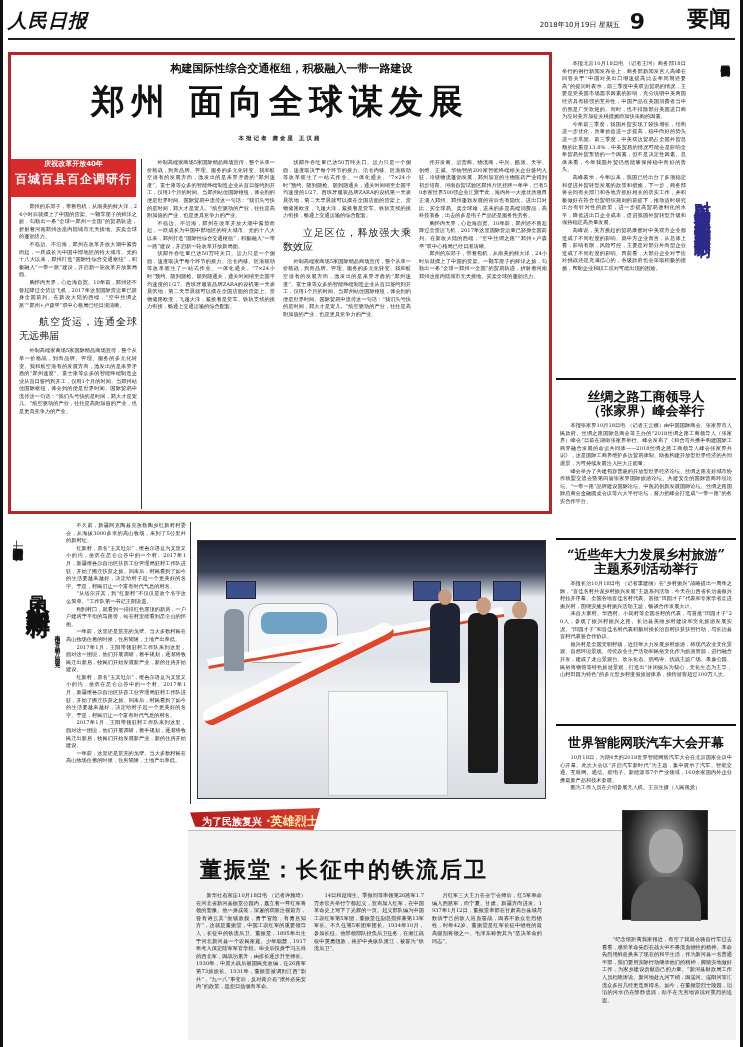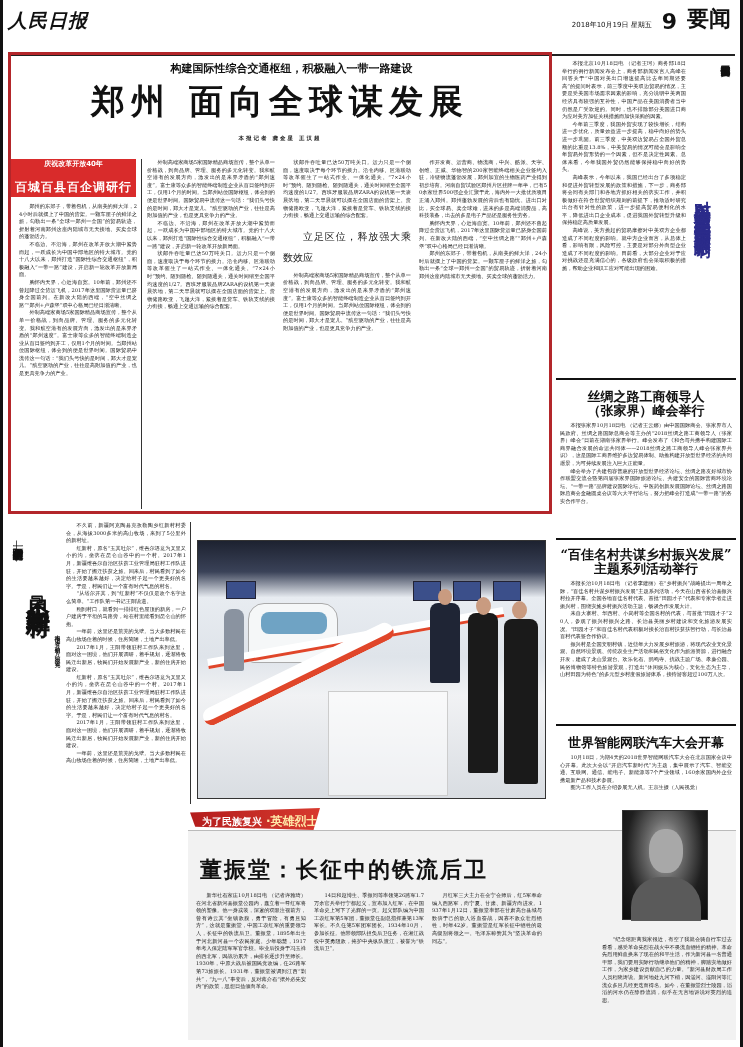--- a/index.html
+++ b/index.html
@@ -1,35 +1,35 @@
 <!DOCTYPE html>
 <html><head>
 <meta charset="utf-8">
 <style>
   * { box-sizing: border-box; margin: 0; padding: 0; }
   body { width: 743px; height: 1047px; background: #ffffff; font-family: "DejaVu Serif", serif; color: #111; overflow: hidden; position: relative; }
   .frame { position: absolute; left: 0; top: 0; width: 743px; height: 1047px; border-left: 3px solid #111; border-right: 3px solid #111; }
-  .masthead { position: absolute; left: 8px; top: 0; width: 727px; height: 56px; border-bottom: 2px solid #222; display: flex; align-items: flex-end; padding-bottom: 20px; }
+  .masthead { position: absolute; left: 8px; top: 0; width: 727px; height: 40px; border-bottom: 2px solid #222; display: flex; align-items: flex-end; padding-bottom: 4px; }
   .logo { font-family: "DejaVu Serif", serif; font-style: italic; font-size: 19px; font-weight: bold; letter-spacing: 1px; }
   .mast-right { margin-left: auto; display: flex; align-items: flex-end; gap: 10px; }
   .mast-date { font-family: "DejaVu Sans", sans-serif; font-size: 7px; padding-bottom: 4px; }
   .page-num { font-family: "DejaVu Sans", sans-serif; font-size: 22px; font-weight: bold; }
-  .section-name { font-family: Liberation Serif, serif; font-size: 22px; font-weight: bold; padding-right: 4px; }
+  .section-name { font-family: Liberation Serif, serif; font-size: 22px; font-weight: bold; padding-right: 4px; margin-left: 32px; }
   .txt { font-size: 5.2px; line-height: 7.6px; text-align: justify; color: #222; word-break: break-all; }
   .txt p { text-indent: 2em; }
   
   .feature { position: absolute; left: 8px; top: 52px; width: 544px; height: 462px; border: 3px solid #b3262a; }
   .kicker { position: absolute; left: 0; right: 0; top: 6px; text-align: center; font-size: 11px; font-weight: bold; padding-left: 23px; }
   .headline { position: absolute; left: 0; right: 0; top: 24px; text-align: center; font-family: "DejaVu Sans", sans-serif; font-size: 34px; font-weight: bold; letter-spacing: 6px; }
   .byline { position: absolute; left: 0; right: 0; top: 80px; text-align: center; font-size: 5.5px; font-weight: bold; letter-spacing: 2px; }
   .red-tag { position: absolute; left: 0; top: 104px; width: 125px; height: 38px; background: #d92b2b; color: #fff; text-align: center; font-family: "DejaVu Sans", sans-serif; font-weight: bold; }
   .red-tag .t1 { font-size: 7px; }
-  .red-tag .t2 { font-size: 12px; letter-spacing: 1px; margin-top: 10px; }
+  .red-tag .t2 { font-size: 12px; letter-spacing: 1px; margin-top: 2px; }
   .col { position: absolute; }
-  .subhead { font-family: "DejaVu Sans", sans-serif; font-size: 10px; line-height: 21px; margin: 6px 0 4px 0; text-indent: 2em; }
+  .subhead { font-family: "DejaVu Sans", sans-serif; font-size: 10px; line-height: 14px; margin: 6px 0 4px 0; text-indent: 2em; }
   .trade-headline { position: absolute; left: 690px; top: 58px; width: 24px; font-family: "DejaVu Sans", sans-serif; font-weight: bold; font-size: 17px; line-height: 22px; color: #2b2b8a; text-align: center; writing-mode: vertical-rl; letter-spacing: 2px; height: 300px; }
   .trade-kicker { position: absolute; left: 716px; top: 58px; width: 16px; font-size: 10px; writing-mode: vertical-rl; height: 240px; }
   .story-title { text-align: center; font-size: 13px; line-height: 14px; font-weight: bold; }
   
   .photo { position: absolute; left: 197px; top: 540px; width: 349px; height: 259px; border: 1px solid #333; overflow: hidden;
     background: linear-gradient(180deg, #1d2230 0%, #3a4258 12%, #e8ecf1 22%, #dfe4ea 45%, #f1f2f4 60%, #d9dde2 100%); }
   .photo .screen { position: absolute; background: #3b4f8a; border: 1px solid #223; }
   .photo .car { position: absolute; left: 50px; top: 62px; width: 90px; height: 60px; background: #f5f7f8; border-radius: 16px 16px 6px 6px; border: 1px solid #aaa; }
   .photo .car .win { position: absolute; left: 12px; top: 8px; width: 66px; height: 22px; background: #6fa3c4; border-radius: 8px; }
   .photo .wing { position: absolute; left: 10px; top: 118px; width: 300px; height: 10px; background: #fff; border-bottom: 3px solid #e0462a; transform: rotate(-10deg); transform-origin: left; }
@@ -72,20 +72,21 @@
   <div class="byline">本报记者  龚金星  王汉超</div>
   <div class="red-tag">
     <div class="t1">庆祝改革开放40年</div>
     <div class="t2">百城百县百企调研行</div>
   </div>
 
   <div class="col txt" style="left:8px; top:148px; width:118px; height:308px; overflow:hidden;">
     <p>郑州的东郊子，带着包机，从南美的鲜大洋，24小时后就摆上了中国的货架。一颗车厘子的鲜洋之旅，勾勒出一条“全球一郑州一全国”的贸易轨迹，折射着河南郑州这座内陆城市无天接地、买卖全球的蓬勃活力。</p>
     <p>不临边、不沿海，郑州在改革开放大潮中紧势而起，一跃成长为中国中部地区的特大城市。党的十八大以来，郑州打造“国际性综合交通枢纽”，积极融入“一带一路”建设，开启新一轮改革开放新局面。</p>
     <p>胸怀内天界，心近海自宽。10年前，郑州还不曾起降过全货运飞机，2017年这里国际货运量已跻身全国前列。在新改大陆的西端，“空中丝绸之路”“郑州+卢森堡”双中心格局已经日渐清晰。</p>
+    <div class="subhead">航空货运，连通全球无远弗届</div>
     <p>外制高端家商场5家国际精品商场宣传，整个从单一价格战，到向品牌、管理、服务的多元化转变。我和航空港有的发展方向，激发出的是来界矛盾的“郑州速度”。富士康等众多的智能终端制造企业从百日签约到开工，仅用1个月的时间。当郑州站位国际枢纽，体会到的便是世界时间。国际贸易中流传这一句话：“我们头号快的是时间，郑大才是宠儿。”航空驱动的产业，往往是高附加值的产业，也是更具竞争力的产业。</p>
   </div>
   <div class="vrule" style="left:130px; top:104px; height:350px;"></div>
   <div class="col txt" style="left:136px; top:104px; width:128px; height:352px; overflow:hidden;">
     <p>外制高端家商场5家国际精品商场宣传，整个从单一价格战，到向品牌、管理、服务的多元化转变。我和航空港有的发展方向，激发出的是来界矛盾的“郑州速度”。富士康等众多的智能终端制造企业从百日签约到开工，仅用1个月的时间。当郑州站位国际枢纽，体会到的便是世界时间。国际贸易中流传这一句话：“我们头号快的是时间，郑大才是宠儿。”航空驱动的产业，往往是高附加值的产业，也是更具竞争力的产业。</p>
     <p>不临边、不沿海，郑州在改革开放大潮中紧势而起，一跃成长为中国中部地区的特大城市。党的十八大以来，郑州打造“国际性综合交通枢纽”，积极融入“一带一路”建设，开启新一轮改革开放新局面。</p>
     <p>状邮件吞吐量已达50万吨关口。运力只是一个侧面，速度取决于每个环节的接力。沿仓内移、区港联动等改革催生了一站式作业、一体化通关。“7×24小时”预约、随到随检、随到随通关，通关时间缩至全国平均速度的1/27。西班牙服装品牌ZARA的设机第一天凌晨落地，第二天早晨就可以摆在全国店面的货架上。货物储路欧亚，飞越大洋，紧接着是货车、铁轨支线的接力衔接，畅通上交通运输的综合配套。</p>
   </div>
   <div class="col txt" style="left:272px; top:104px; width:128px; height:352px; overflow:hidden;">
     <p>状邮件吞吐量已达50万吨关口。运力只是一个侧面，速度取决于每个环节的接力。沿仓内移、区港联动等改革催生了一站式作业、一体化通关。“7×24小时”预约、随到随检、随到随通关，通关时间缩至全国平均速度的1/27。西班牙服装品牌ZARA的设机第一天凌晨落地，第二天早晨就可以摆在全国店面的货架上。货物储路欧亚，飞越大洋，紧接着是货车、铁轨支线的接力衔接，畅通上交通运输的综合配套。</p>
@@ -115,21 +116,21 @@
   <div class="story-title">（张家界）峰会举行</div>
   <div class="txt" style="margin-top:4px; height:96px; overflow:hidden;">
     <p>本报张家界10月18日电  （记者王云娜）由中国国际商会、张家界市人民政府、丝绸之路国际总商会等主办的“2018丝绸之路工商领导人（张家界）峰会”日前在湖南张家界举行。峰会发布了《和合与共携手构建国际工商界融合发展的命运共同体——2018丝绸之路工商领导人峰会张家界共识》，这是国际工商界维护多边贸易体制、助推构建开放型世界经济的共同愿景，为可持续发展注入巨大正能量。</p>
     <p>峰会举办了共建包容普惠的开放型世界经济论坛、丝绸之路友好城市协作联盟交流会暨第四届张家界国际旅游论坛、共建安全的国际营商环境论坛、“一带一路”品牌建设国际论坛、中医药创新发展国际论坛、丝绸之路国际总商会金融圆桌会议等六大平行论坛，努力把峰会打造成“一带一路”的务实合作平台。</p>
   </div>
 </div>
 
 <div class="hrule" style="left:556px; top:538px; width:180px; border-top:2px solid #111;"></div>
 
 <div class="col" style="left:560px; top:548px; width:172px;">
-  <div class="story-title">“百佳名村共谋乡村振兴发展”</div>
+  <div class="story-title">“近些年大力发展乡村旅游”</div>
   <div class="story-title">主题系列活动举行</div>
   <div class="txt" style="margin-top:4px; height:136px; overflow:hidden;">
     <p>本报长治10月18日电  （记者李建丽）在“乡村振兴”战略提出一周年之际，“百佳名村共谋乡村振兴发展”主题系列活动，今天在山西省长治县振兴村拉开序幕。全国各地百佳名村代表、首批“田园才子”代表和专家学者走进振兴村，围绕实施乡村振兴活动主题，畅谈合作发展大计。</p>
     <p>来自大寨村、华西村、小岗村等全国名村的代表，与首批“田园才子”20人，参观了振兴村振兴之路、长治县美丽乡村建设和文化旅游发展实况。“田园才子”和百佳名村代表积极对接长治百村扶贫扶智行动，与长治县百村代表签合作协议。</p>
     <p>振兴村是全国文明村镇，近些年大力发展乡村旅游，将现代农业文化景观、自然环境景观、传统农业生产活动和民俗文化作为旅游资源，进行融合开发，建成了龙山景观台、欢乐化石、鹊鸣寺、抗战主题广场、孝廉公园、民俗博物馆等特色旅游景观，打造出“休闲娱乐为核心，文化生态为主导，山村田园为特色”的多元型乡村度假旅游体系，接待游客超过100万人次。</p>
   </div>
 </div>
 
 <div class="hrule" style="left:556px; top:724px; width:180px; border-top:2px solid #111;"></div>
 

